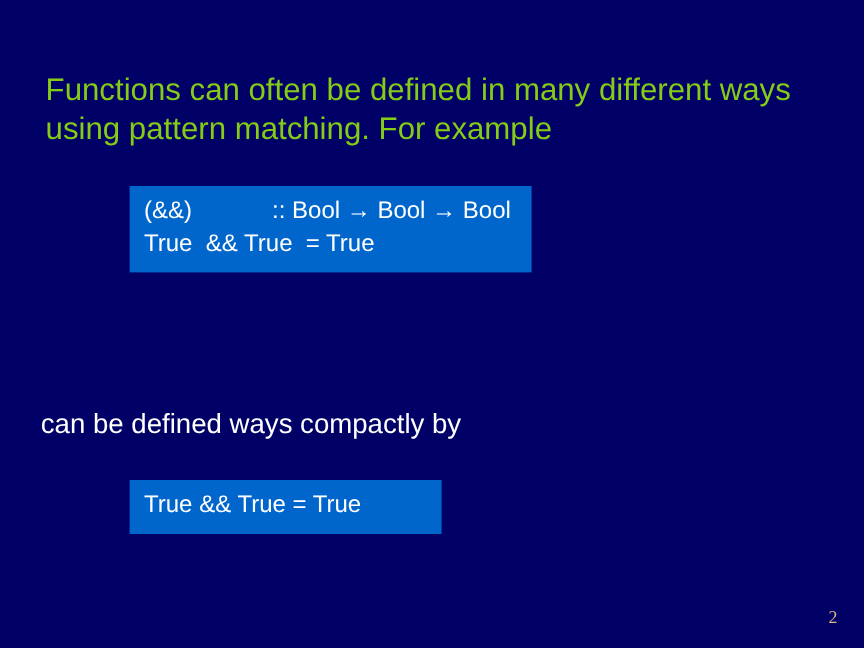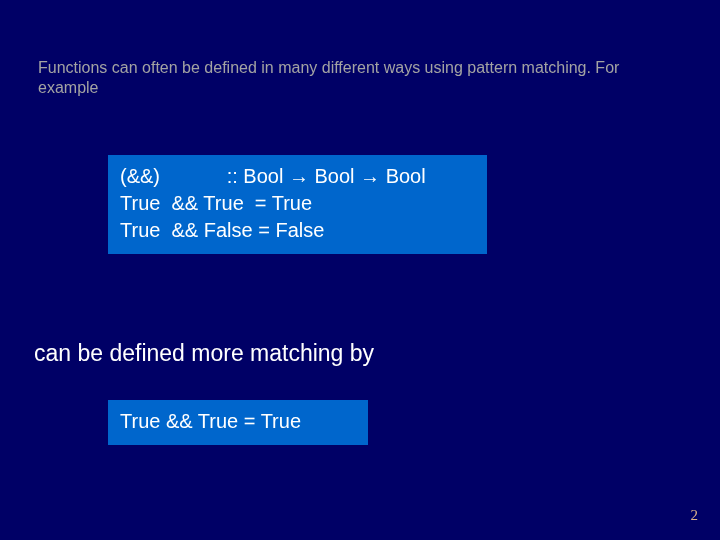--- a/index.html
+++ b/index.html
@@ -16,29 +16,29 @@
     position: relative;
     width: 720px;
     height: 540px;
     box-sizing: border-box;
   }
   .intro-text {
     position: absolute;
     left: 38px;
     top: 58px;
     width: 640px;
-    font-size: 16px;
+    font-size: 26px;
     line-height: 1.28;
-    color: #a3a3a3;
+    color: #84cc16;
   }
   .code-box-1 {
     position: absolute;
     left: 108px;
     top: 155px;
-    width: 379px;
+    width: 335px;
     background: #0066cc;
     color: #ffffff;
     font-size: 20px;
     line-height: 1.35;
     padding: 8px 12px 10px 12px;
     box-sizing: border-box;
     font-family: Verdana, Geneva, sans-serif;
   }
   .code-box-1 .line {
     white-space: pre;
@@ -82,24 +82,23 @@
 </head>
 <body>
 
 <div class="slide">
 
   <div class="intro-text">Functions can often be defined in many different ways using pattern matching.  For example</div>
 
   <div class="code-box-1">
     <div class="line"><span>(&amp;&amp;)            :: Bool </span><span class="arrow">→</span><span> Bool </span><span class="arrow">→</span><span> Bool</span></div>
     <div class="line">True  &amp;&amp; True  = True</div>
-    <div class="line">True  &amp;&amp; False = False</div>
   </div>
 
-  <div class="middle-text">can be defined more matching by</div>
+  <div class="middle-text">can be defined ways compactly by</div>
 
   <div class="code-box-2">
     <div class="line">True &amp;&amp; True = True</div>
   </div>
 
   <div class="page-number">2</div>
 
 </div>
 
 </body></html>

